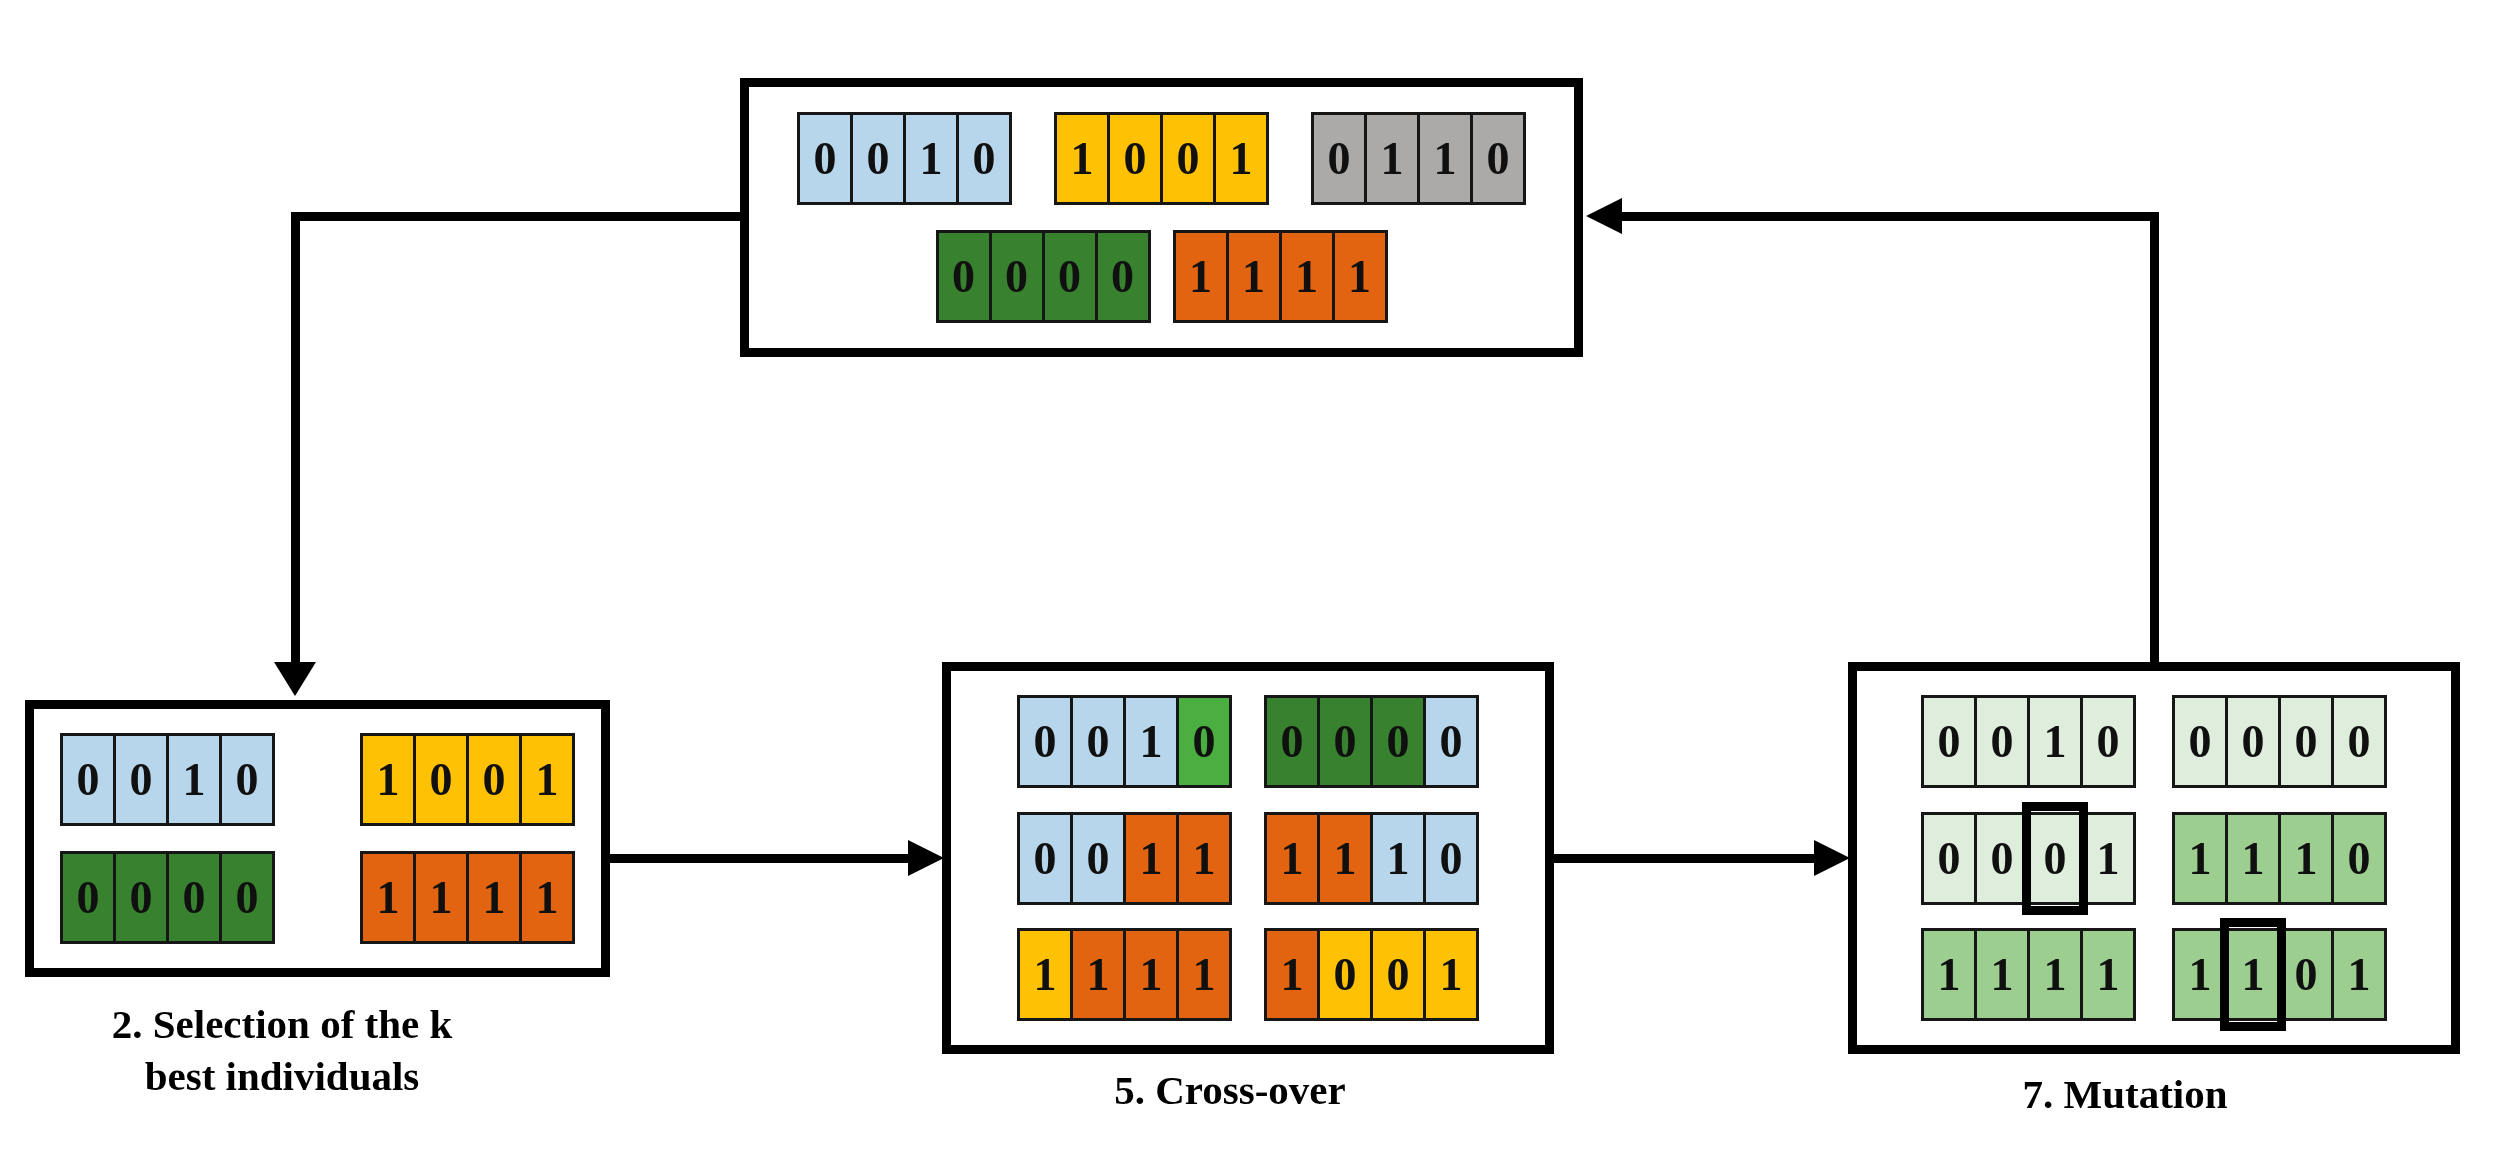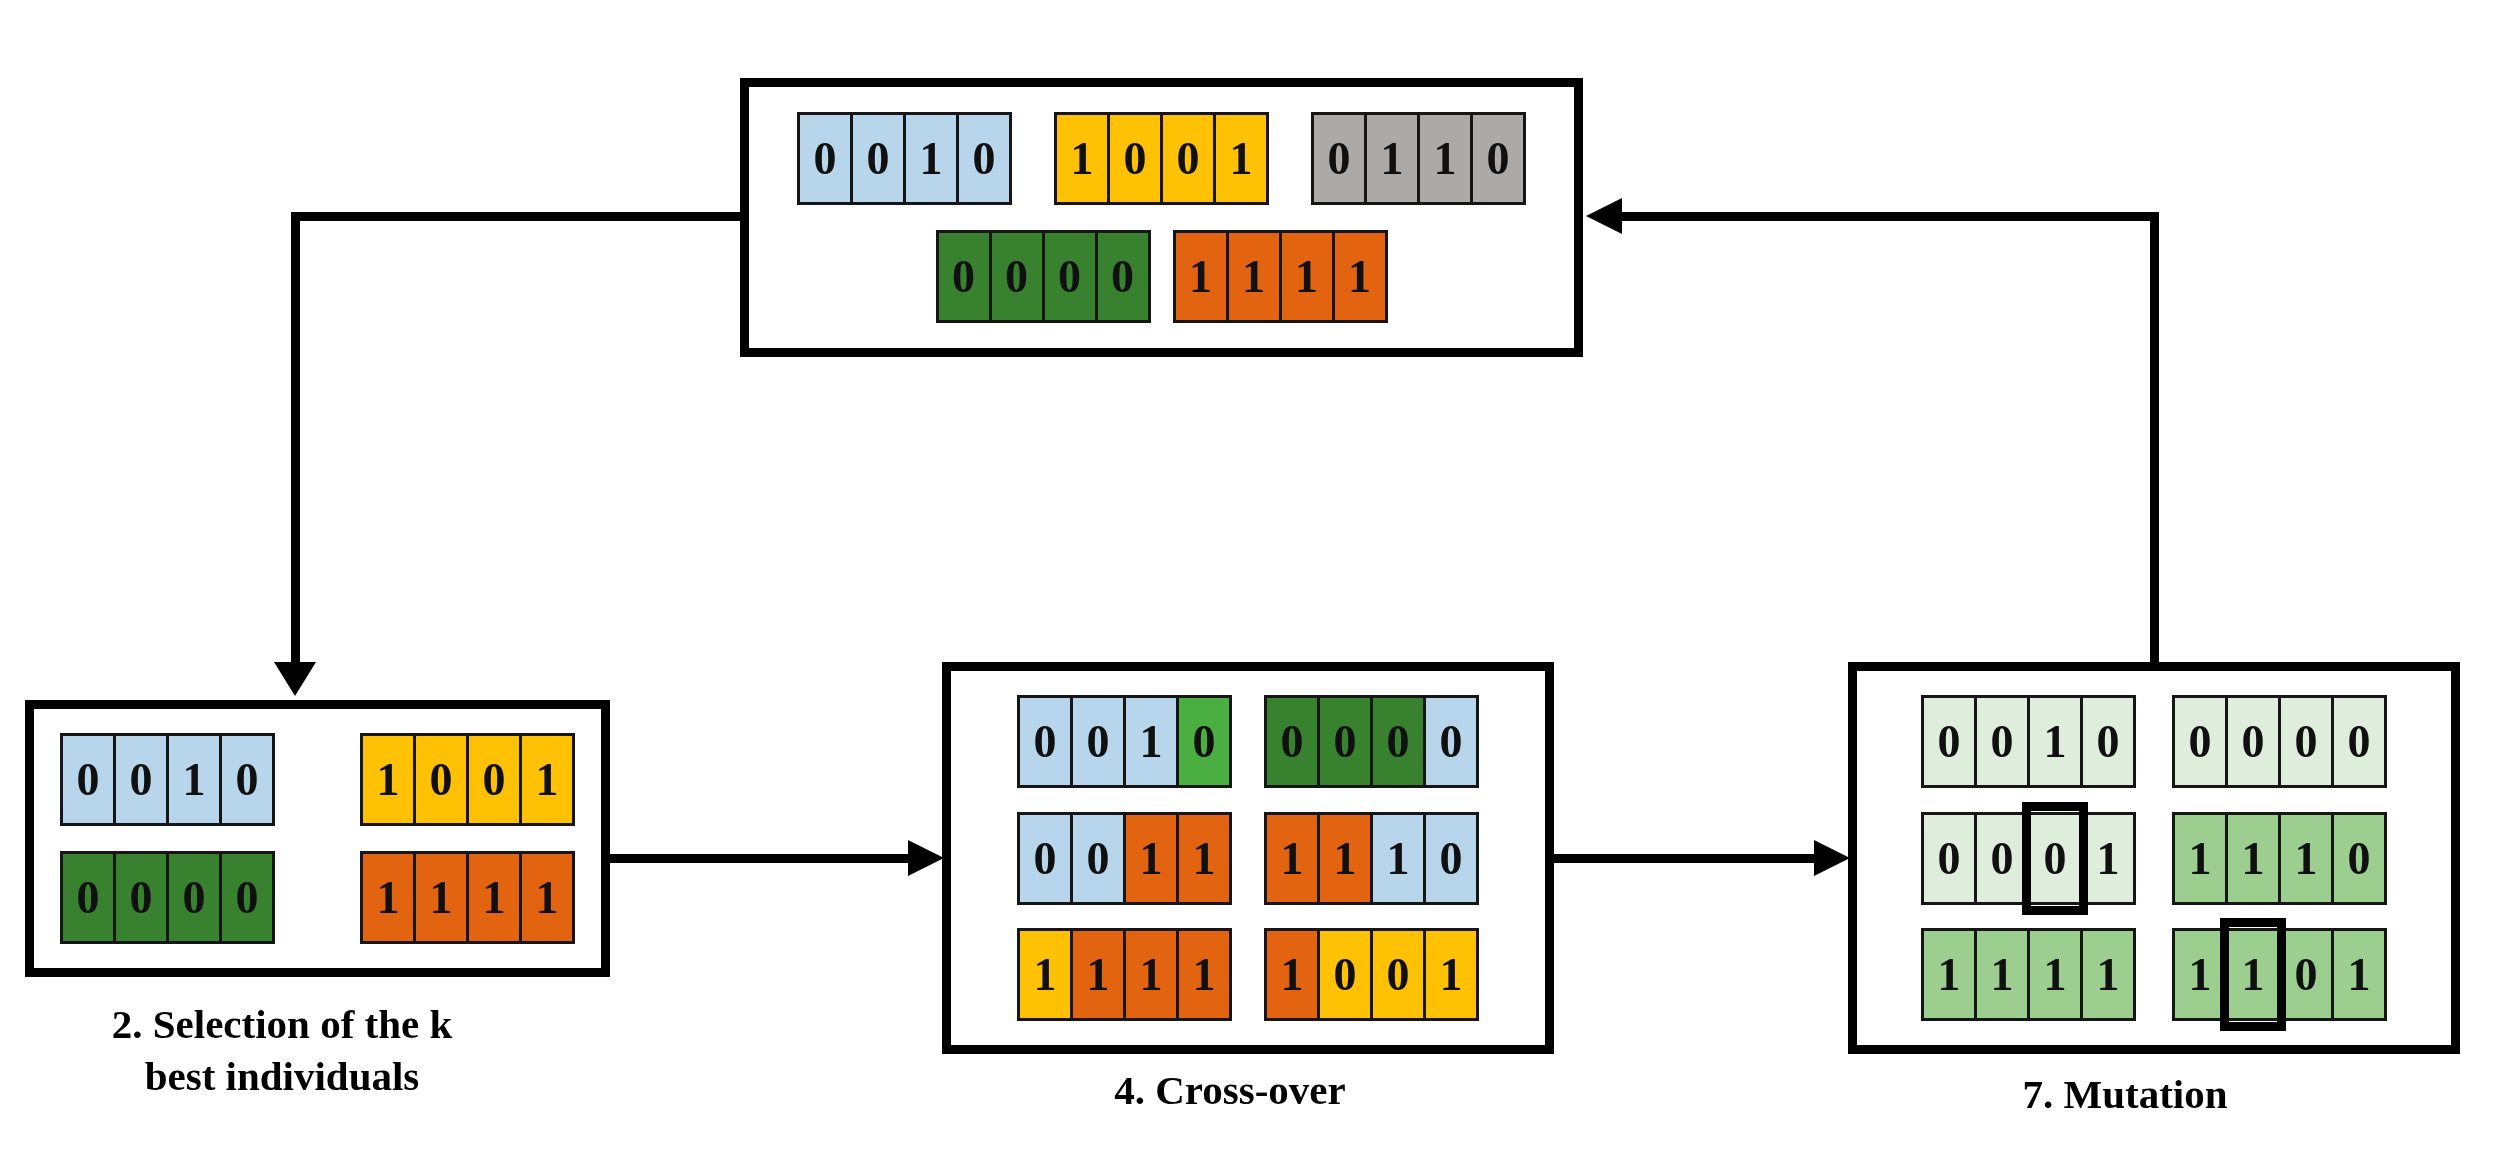--- a/index.html
+++ b/index.html
@@ -83,21 +83,21 @@
   .ln-return-v{left:2150px;top:212px;width:9px;height:450px;}
   .head-return{left:1586px;top:198px;}
 </style>
 </head>
 <body>
 
 <div class="canvas">
 
   <div class="stage-label lbl-selection">2. Selection of the k
 best individuals</div>
-  <div class="stage-label lbl-crossover">4. Cross-over</div>
+  <div class="stage-label lbl-crossover">5. Cross-over</div>
   <div class="stage-label lbl-mutation">7. Mutation</div>
 
   <div class="box box1">
       <div class="chrom-row">
         <div class="chromosome">
           <div class="cell" style="background: rgb(183, 214, 235);">0</div>
           <div class="cell" style="background: rgb(183, 214, 235);">0</div>
           <div class="cell" style="background: rgb(183, 214, 235);">1</div>
           <div class="cell" style="background: rgb(183, 214, 235);">0</div>
         </div>

